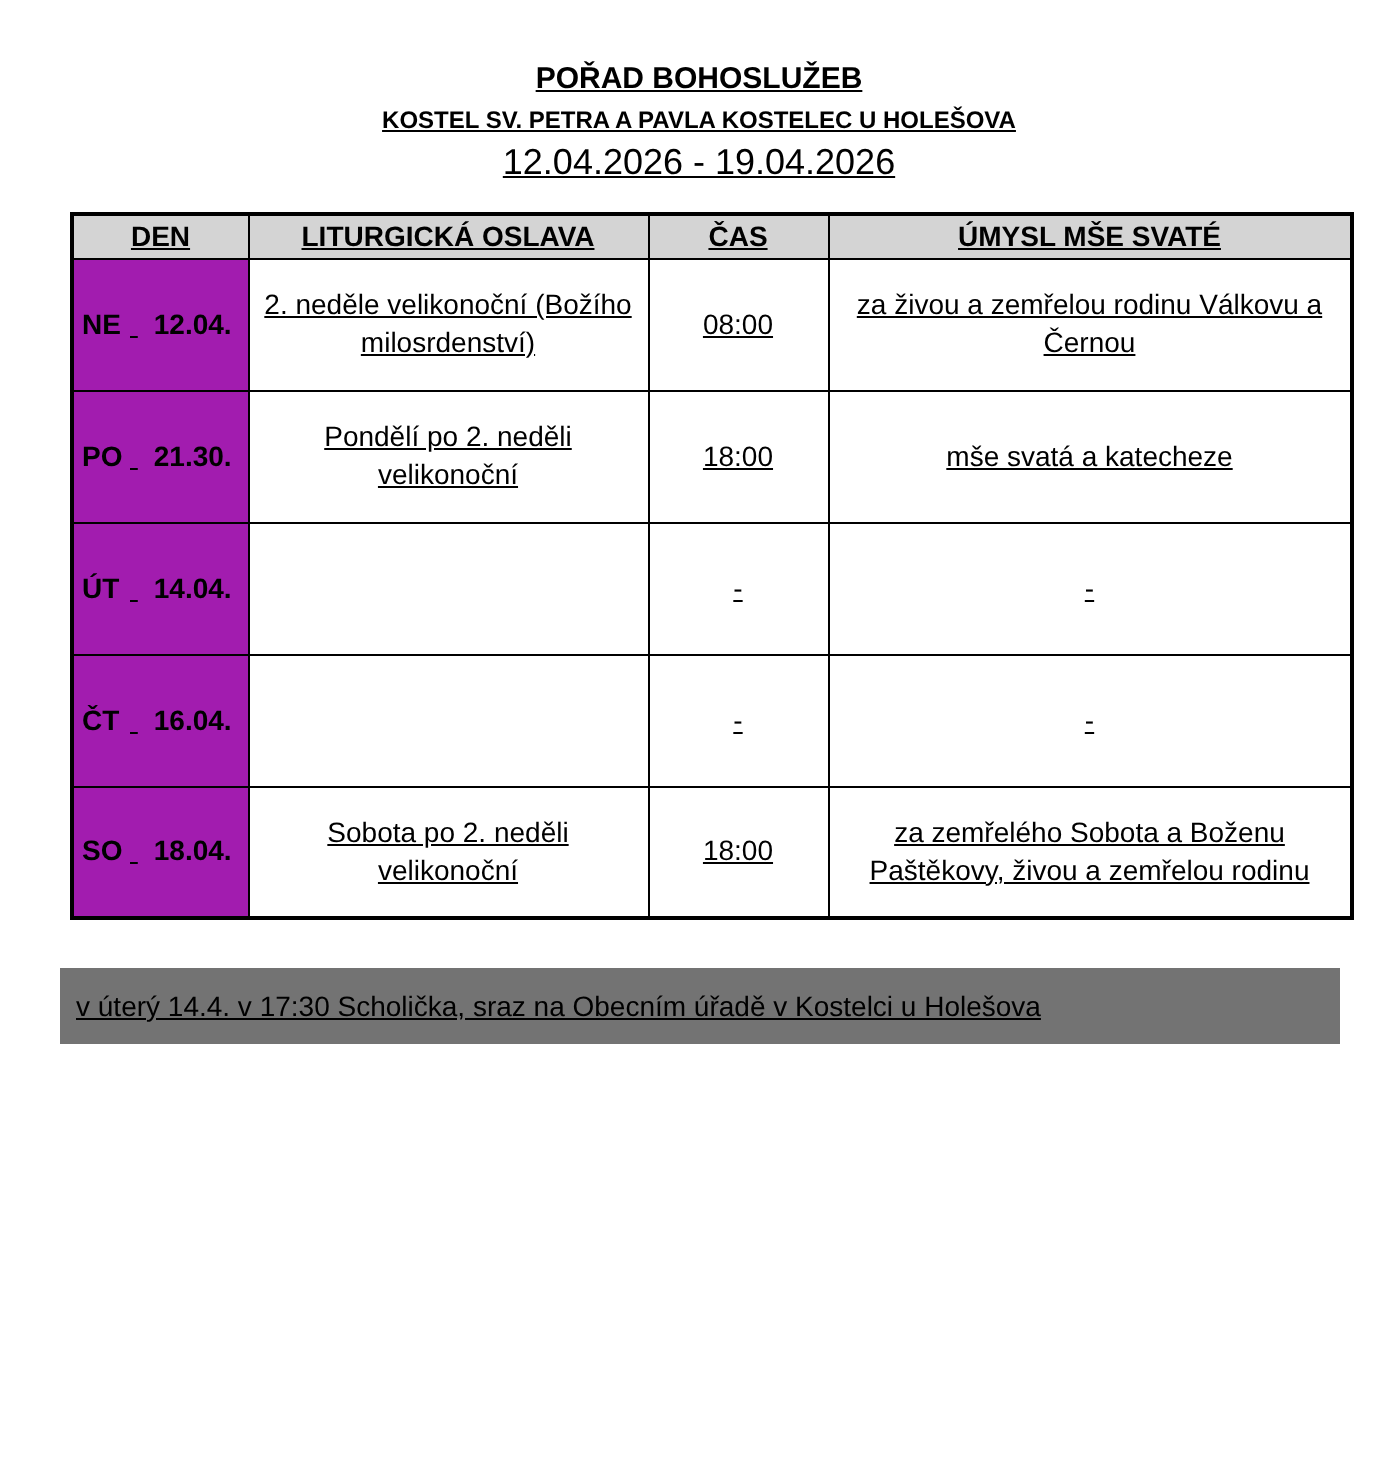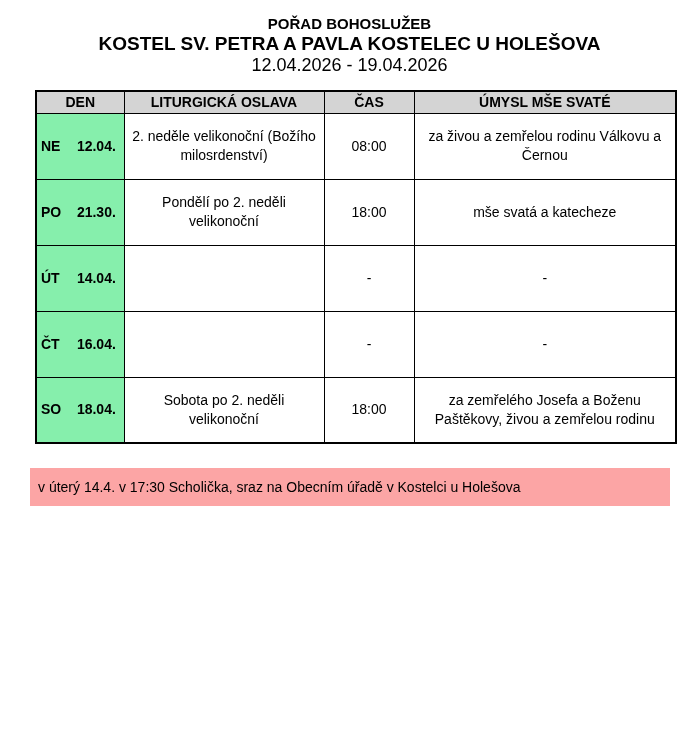--- a/index.html
+++ b/index.html
@@ -4,25 +4,25 @@
 <style>
   * { box-sizing: border-box; }
   html, body { margin: 0; padding: 0; background: #ffffff; }
   body {
     font-family: "Liberation Sans", sans-serif;
     color: #000;
     width: 699px;
     height: 733px;
     overflow: hidden;
   }
-  .page { width: 699px; height: 613px; padding-top: 14px; position: relative; }
+  .page { width: 699px; height: 613px; padding-top: 30px; position: relative; text-decoration: underline; }
 
   .titles { text-align: center; }
   .title    { font-size: 15px; font-weight: bold; line-height: 20px; }
-  .subtitle { font-size: 19px; font-weight: bold; line-height: 20px; }
+  .subtitle { font-size: 12px; font-weight: bold; line-height: 20px; }
   .daterange{ font-size: 18px; line-height: 18px; margin-top: 2px; }
 
   table.schedule {
     border-collapse: collapse;
     table-layout: fixed;
     width: 640px;
     margin: 16px 0 0 35px;
     border: 2px solid #000;
   }
   table.schedule th, table.schedule td {
@@ -38,34 +38,34 @@
     text-align: center;
     border-bottom: 2px solid #000;
   }
   .col-den   { width: 88px; }
   .col-lit   { width: 200px; }
   .col-cas   { width: 90px; }
   .col-umysl { width: 262px; }
 
   tbody td { height: 66px; vertical-align: middle; text-align: center; line-height: 1.35; }
   td.day-cell {
-    background: #86efac;
+    background: #a21caf;
     font-weight: bold;
     text-align: left;
     padding-left: 8px;
     white-space: nowrap;
   }
   td.day-cell .day-abbr { display: inline-block; min-width: 24px; }
   td.day-cell .day-date { display: inline-block; margin-left: 8px; }
 
   .footer-note {
     width: 640px;
     margin: 24px 0 0 30px;
     height: 38px;
-    background: #fca5a5;
+    background: #737373;
     display: flex;
     align-items: center;
     padding-left: 8px;
     font-size: 14px;
   }
 </style>
 </head>
 <body>
 
 <div class="page">
@@ -122,20 +122,20 @@
         <td>-</td>
         <td>-</td>
       </tr>
       <tr>
         <td class="day-cell">
           <span class="day-abbr">SO</span>
           <span class="day-date">18.04.</span>
         </td>
         <td>Sobota po 2. neděli velikonoční</td>
         <td>18:00</td>
-        <td>za zemřelého Josefa a Boženu Paštěkovy, živou a zemřelou rodinu</td>
+        <td>za zemřelého Sobota a Boženu Paštěkovy, živou a zemřelou rodinu</td>
       </tr>
     </tbody>
   </table>
 
   <div class="footer-note">v úterý 14.4. v 17:30 Scholička, sraz na Obecním úřadě v Kostelci u Holešova</div>
 
 </div>
 
 </body></html>

